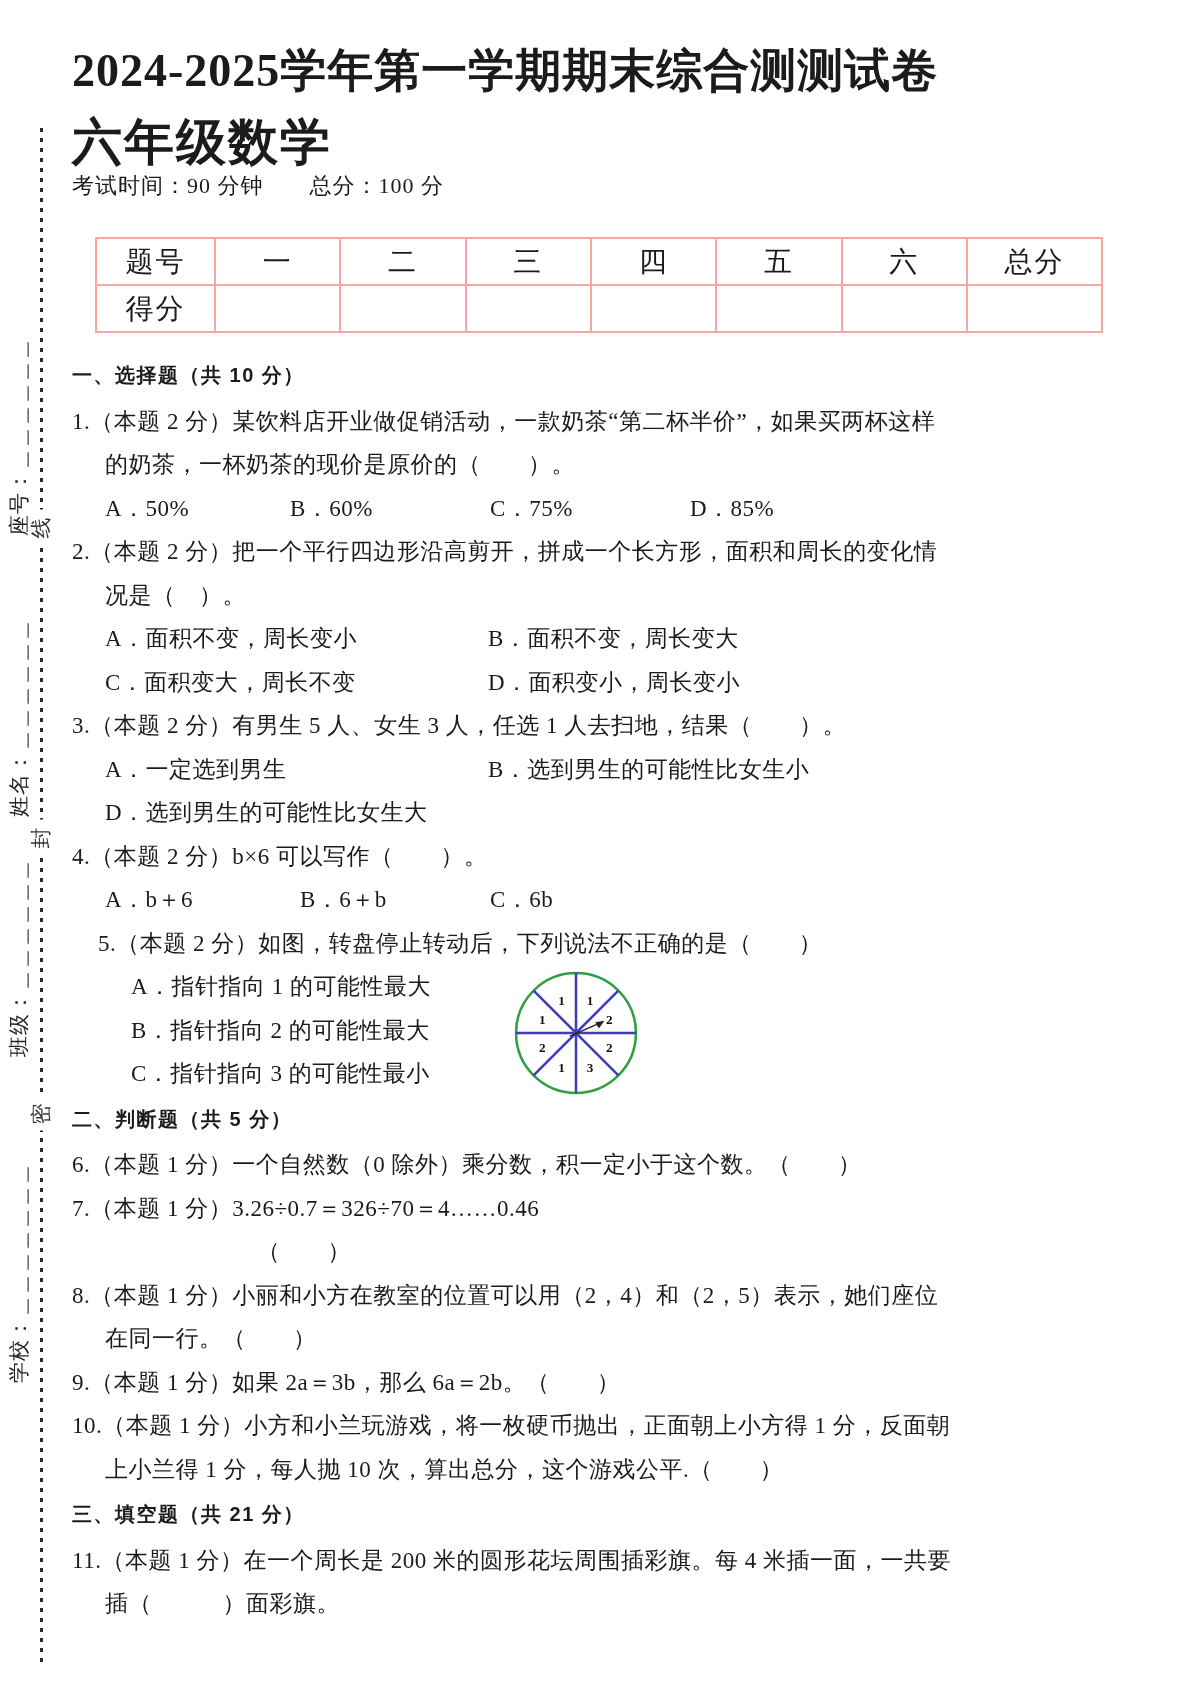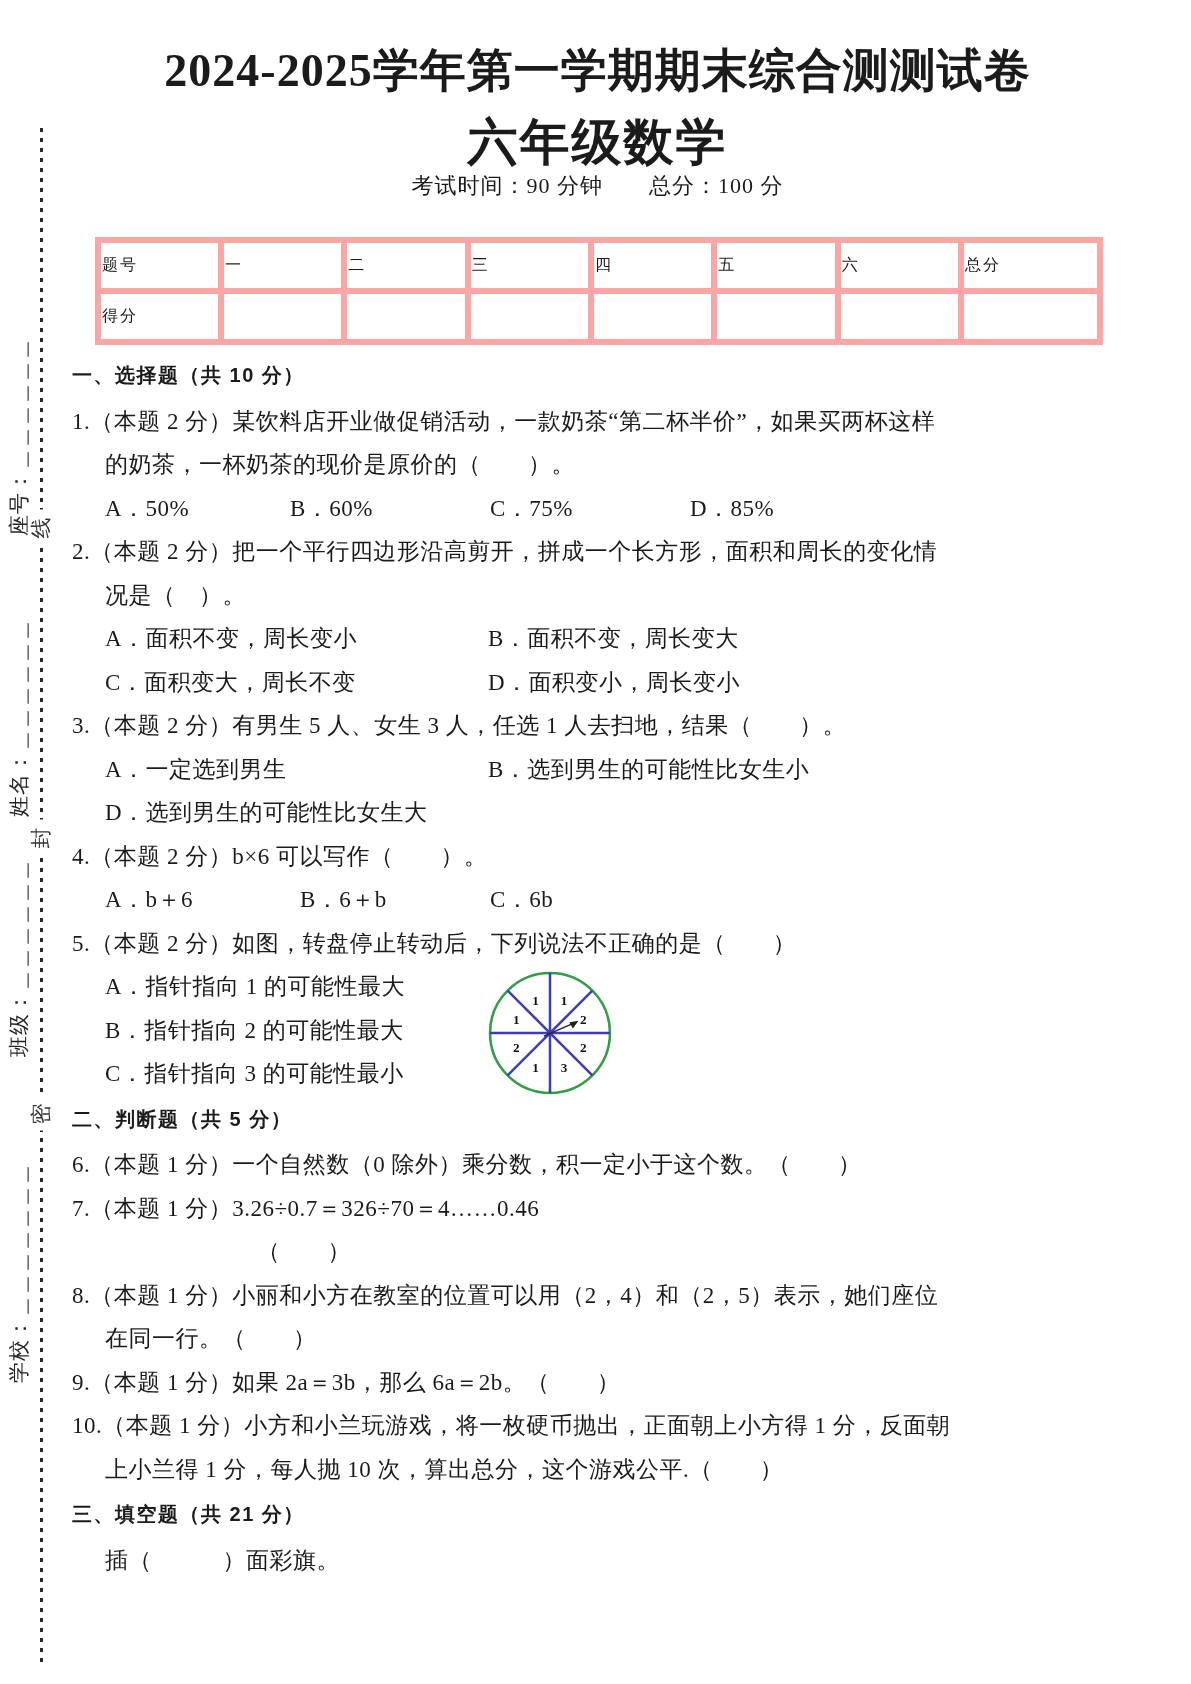--- a/index.html
+++ b/index.html
@@ -24,42 +24,42 @@
     background:#ffffff;padding:4px 6px;
     font-size:21px;color:#333;letter-spacing:2px;
   }
   .side-field{
     position:absolute;left:19px;
     transform:translate(-50%,-50%) rotate(-90deg);
     white-space:nowrap;
     font-size:21px;color:#222;letter-spacing:1px;
   }
   
-  .head-wrap{position:absolute;left:72px;right:68px;top:0;text-align:center;}
+  .head-wrap{position:absolute;left:72px;right:68px;top:0;text-align:left;}
   .title{
     margin:42px 0 0 0;
     font-size:46px;font-weight:bold;line-height:1.25;
     letter-spacing:1px;
   }
   .subtitle{
     margin:14px 0 0 0;
     font-size:50px;font-weight:bold;line-height:1.15;
     letter-spacing:2px;
   }
   .exam-info{font-size:22px;letter-spacing:1px;}
   
   .score-table{
     position:absolute;left:95px;top:237px;
     border-collapse:collapse;table-layout:fixed;
     width:1008px;
   }
   .score-table td{
-    border:6px solid #fca5a5;
-    height:43px;text-align:left;
-    font-size:16px;letter-spacing:2px;
+    border:2px solid #fca5a5;
+    height:43px;text-align:center;
+    font-size:28px;letter-spacing:2px;
   }
   .score-table td.c0{width:115px;}
   .score-table td.c7{width:131px;}
   
   .content{
     position:absolute;left:72px;right:60px;top:352px;
     font-size:23px;line-height:43.5px;letter-spacing:0.5px;
   }
   .sec-heading{
     font-family:"Liberation Sans","DejaVu Sans",sans-serif;
@@ -67,21 +67,21 @@
     margin:2px 0 2px 0;
   }
   .q-line{white-space:nowrap;}
   .indent{padding-left:33px;}
   .opts-row{display:flex;padding-left:33px;white-space:nowrap;}
   .opt-w185{width:185px;}
   .opt-w190{width:190px;}
   .opt-w195{width:195px;}
   .opt-w200{width:200px;}
   .opt-w383{width:383px;}
-  .q5-block{position:relative;}
+  .q5-block{position:relative;margin-left:26px;}
   .q5-opts{white-space:nowrap;}
   .spinner-wrap{position:absolute;left:415px;top:48px;width:126px;height:126px;}
   .judge-line{display:flex;white-space:nowrap;flex-direction:column;}
   .judge-paren{margin-left:185px;}
 </style>
 </head>
 <body>
 
 <div class="page">
 
@@ -207,16 +207,17 @@
       <span class="judge-paren">（　　）</span>
     </div>
     <div class="q-line">8.（本题 1 分）小丽和小方在教室的位置可以用（2，4）和（2，5）表示，她们座位</div>
     <div class="q-line indent">在同一行。（　　）</div>
     <div class="q-line">9.（本题 1 分）如果 2a＝3b，那么 6a＝2b。（　　）</div>
     <div class="q-line">10.（本题 1 分）小方和小兰玩游戏，将一枚硬币抛出，正面朝上小方得 1 分，反面朝</div>
     <div class="q-line indent">上小兰得 1 分，每人抛 10 次，算出总分，这个游戏公平.（　　）</div>
 
     <div class="sec-heading">三、填空题（共 21 分）</div>
 
+    <div class="q-line">11.（本题 1 分）在一个周长是 200 米的圆形花坛周围插彩旗。每 4 米插一面，一共要</div>
     <div class="q-line indent">插（　　　）面彩旗。</div>
 
   </div>
 </div>
 
 </body></html>

